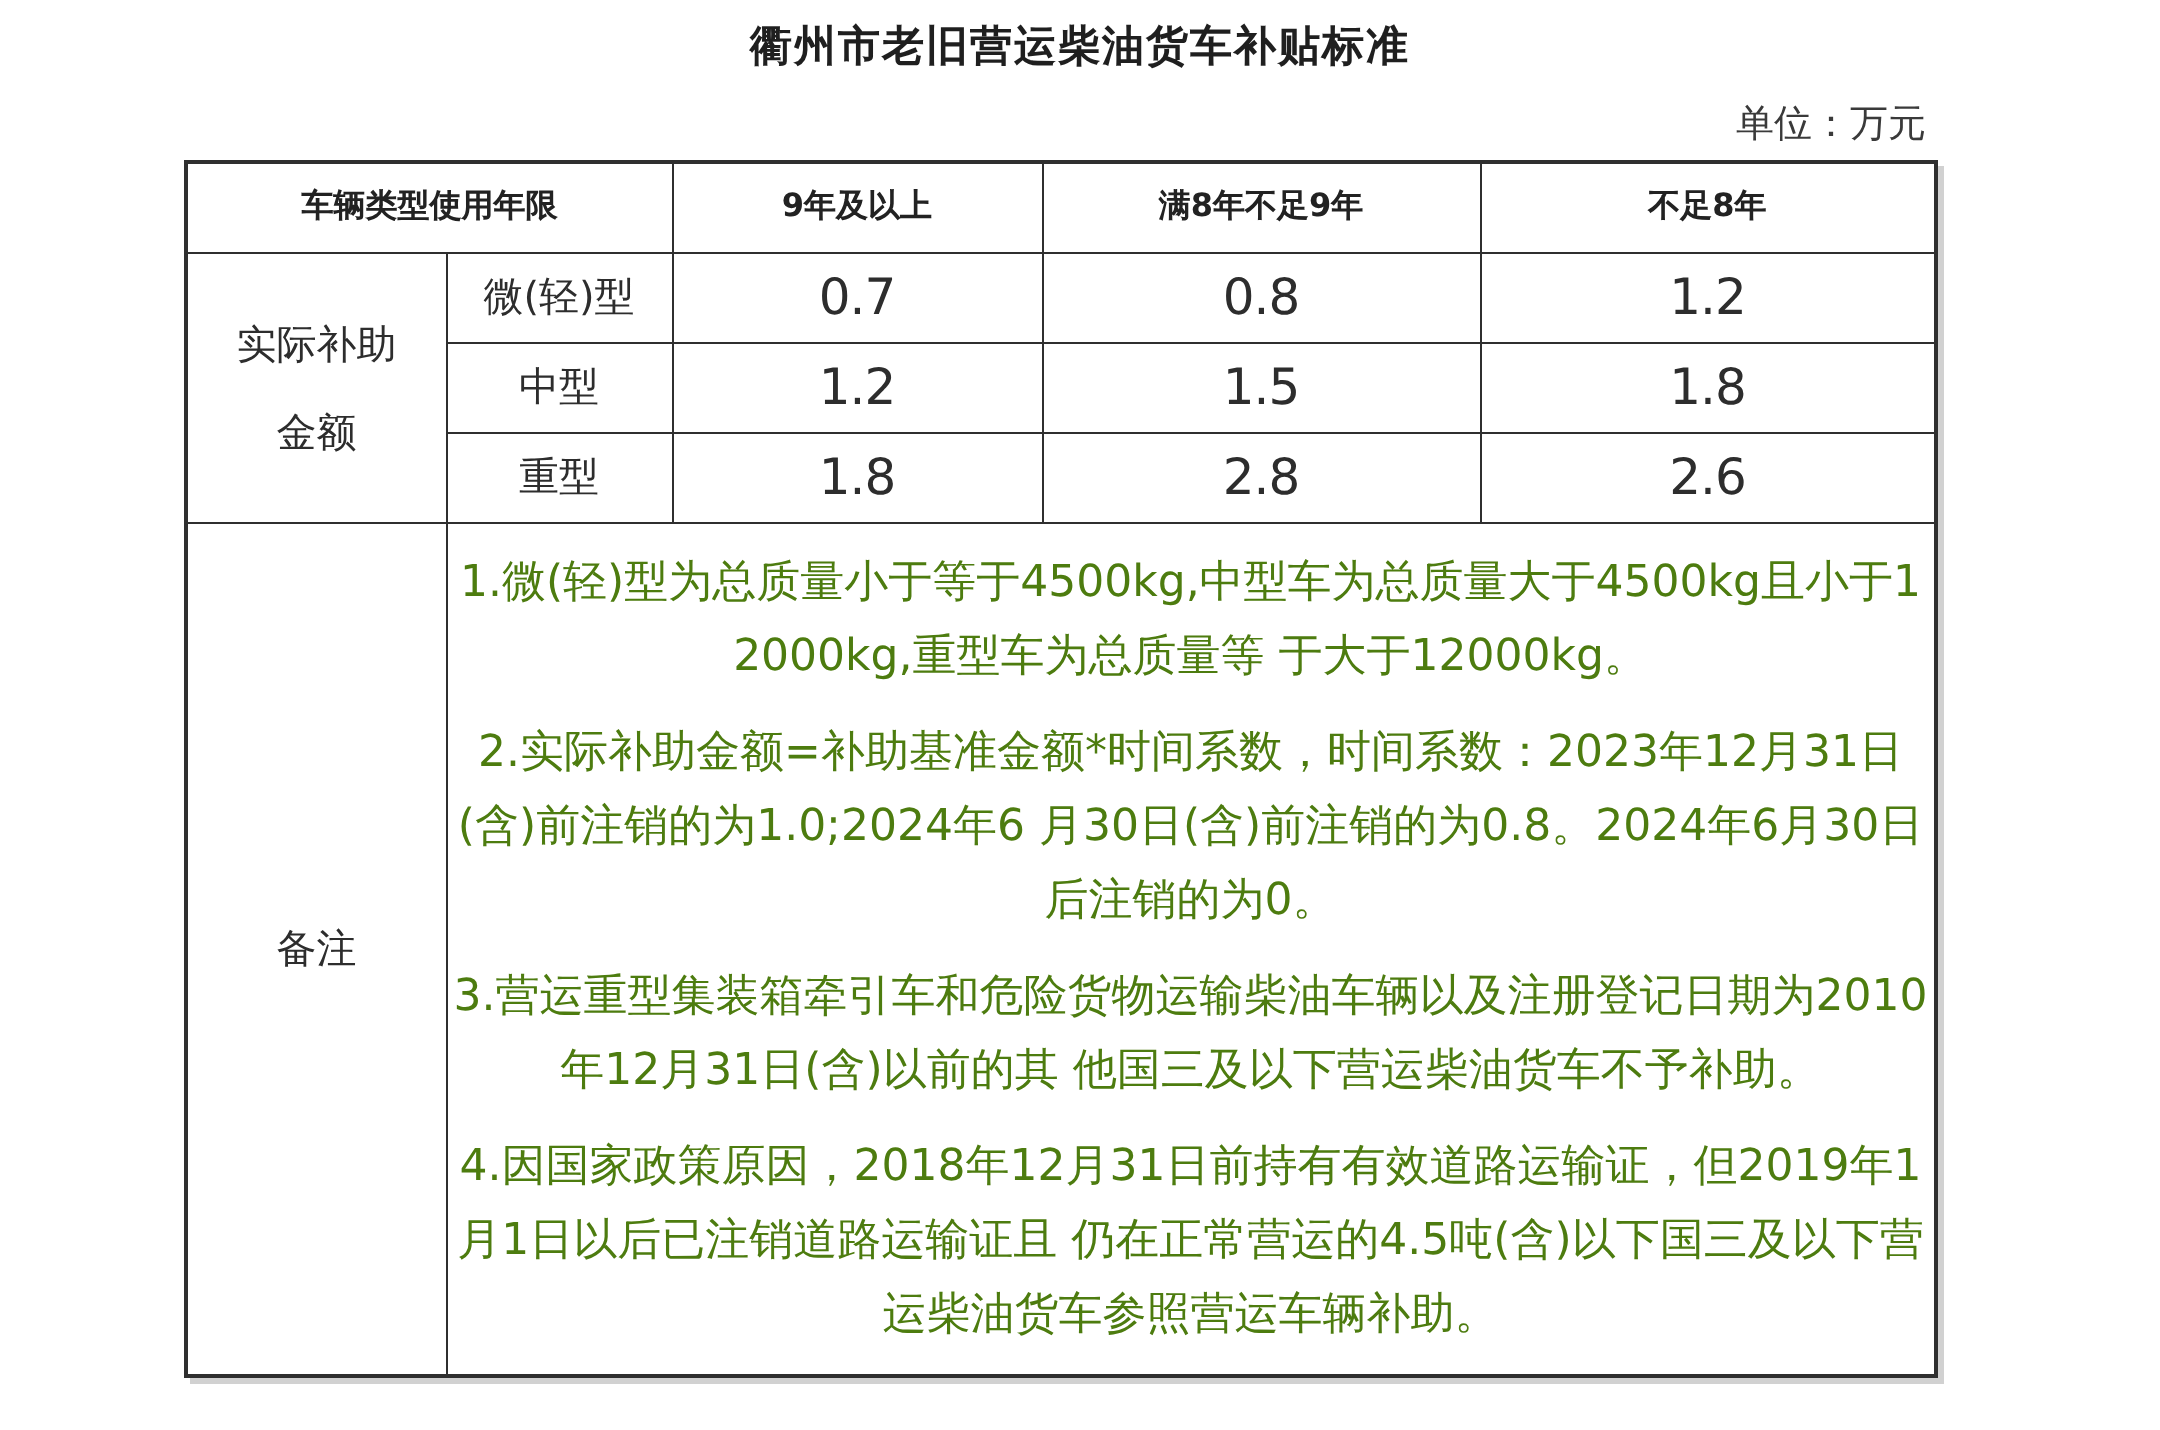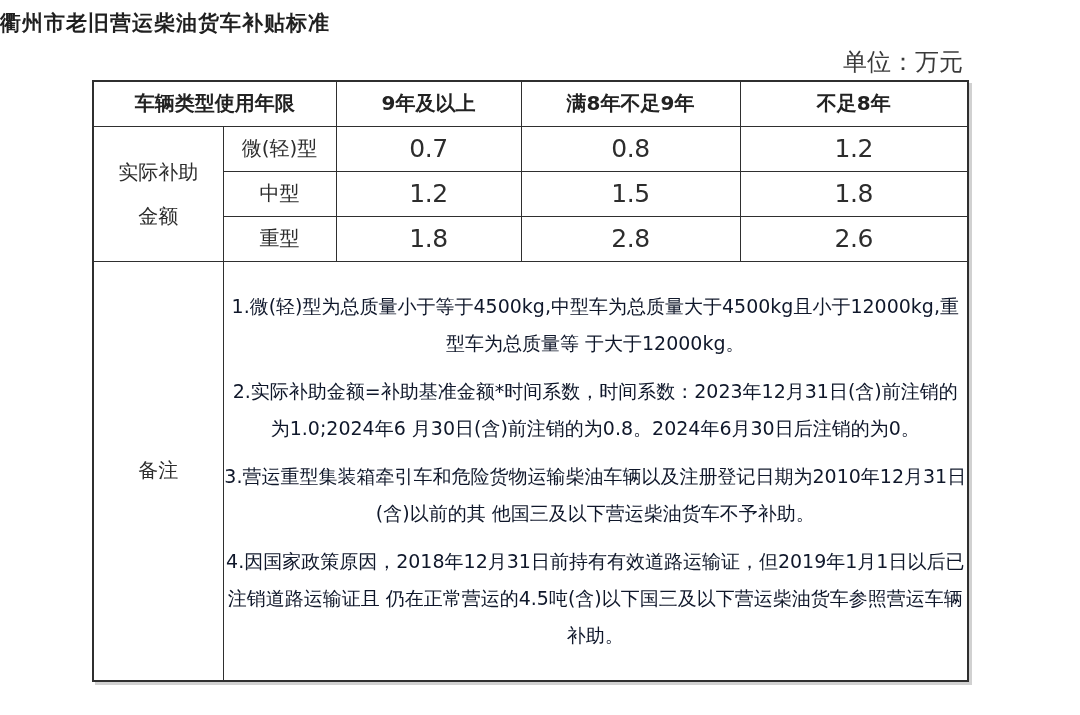--- a/index.html
+++ b/index.html
@@ -13,31 +13,32 @@
     position: relative;
     width: 1080px;
     height: 715px;
     background: #ffffff;
     overflow: hidden;
     color: #2d2d2d;
   }
   .title {
     margin: 0;
     padding-top: 8px;
+    text-align: center;
     font-size: 21px;
     font-weight: bold;
     color: #1f1f1f;
     letter-spacing: 1px;
     line-height: 30px;
   }
   .unit {
     width: 875px;
     margin: 12px 0 6px 92px;
     text-align: right;
-    font-size: 24px;
+    font-size: 19px;
     color: #3a3a3a;
     padding-right: 4px;
     line-height: 24px;
   }
   table.subsidy-table {
     border-collapse: collapse;
     table-layout: fixed;
     width: 875px;
     margin-left: 92px;
     border: 2px solid #2f2f2f;
@@ -47,21 +48,21 @@
   table.subsidy-table th,
   table.subsidy-table td {
     border: 1px solid #2f2f2f;
     padding: 0;
     text-align: center;
     vertical-align: middle;
     color: #2d2d2d;
   }
   tr.header-row th {
     height: 45px;
-    font-size: 20px;
+    font-size: 16px;
     font-weight: bold;
     color: #222222;
   }
   tr.data-row { height: 45px; }
   td.type-cell { font-size: 20px; margin-top: 44px; }
   td.value-cell { font-size: 25px; letter-spacing: -0.5px; }
   td.group-cell {
     vertical-align: middle;
     font-size: 20px;
   }
@@ -78,23 +79,23 @@
     vertical-align: middle;
     margin-left: 16px;
   }
   td.remarks-cell {
     text-align: left;
     vertical-align: middle;
     padding: 4px 10px 4px 9px;
   }
   .remarks-cell p {
     margin: 11px 0;
-    font-size: 19px;
+    font-size: 22px;
     line-height: 37px;
-    color: #0f172a;
+    color: #4d7c0f;
     word-break: break-all;
   }
 </style>
 </head>
 <body>
 
 <div class="page">
 
   <h1 class="title">衢州市老旧营运柴油货车补贴标准</h1>
 

